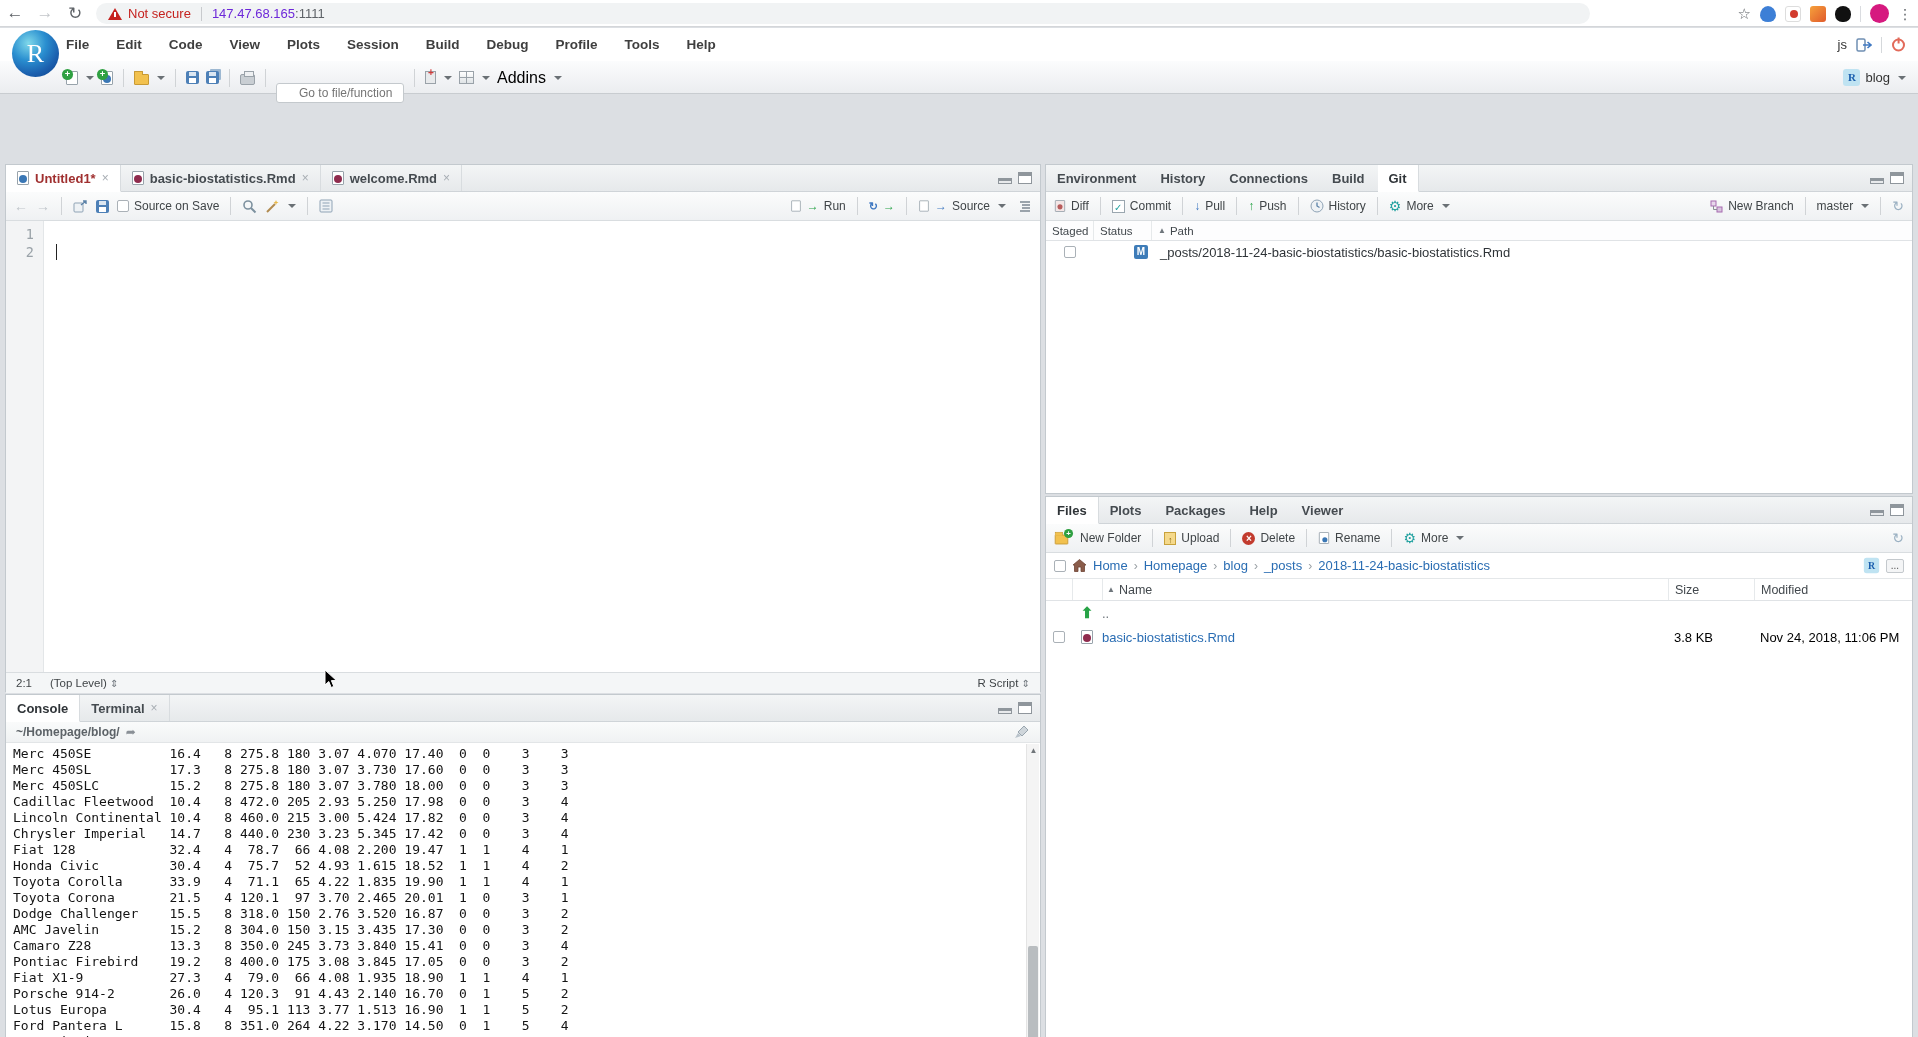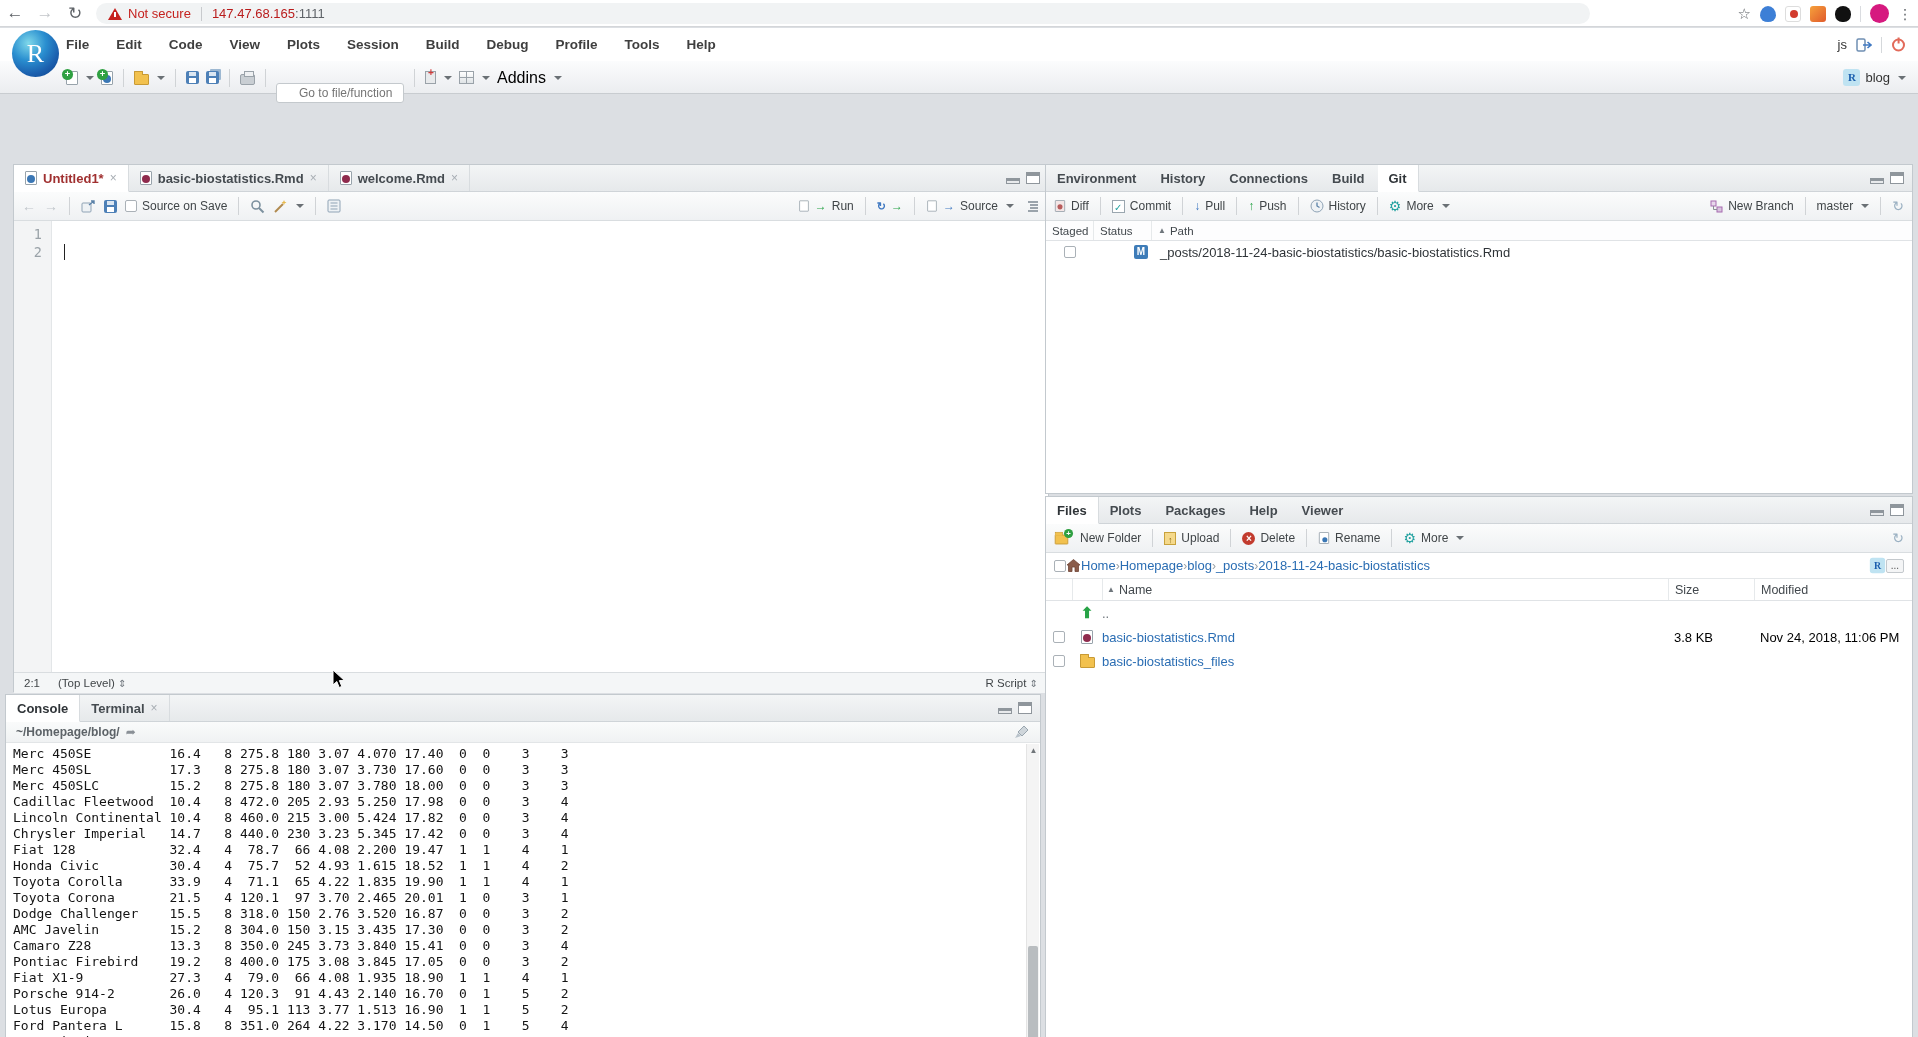--- a/index.html
+++ b/index.html
@@ -12,21 +12,21 @@
                  background:#fff; border-bottom:1px solid #d4d6d9; display:flex; align-items:center; }
   .nav-glyph { font-size:17px; color:#5f6368; width:30px; text-align:center; cursor:pointer; }
   .nav-glyph.disabled { color:#c3c6ca; }
   #omnibox { position:absolute; left:96px; top:3px; width:1494px; height:21px; background:#f1f3f4;
              border-radius:11px; display:flex; align-items:center; padding:0 12px; font-size:13px; }
   .warn-tri { width:0; height:0; border-left:7px solid transparent; border-right:7px solid transparent;
               border-bottom:12px solid #c5221f; position:relative; margin-right:6px; }
   .warn-tri::after { content:""; position:absolute; left:-1px; top:4px; width:2px; height:5px; background:#fff; }
   .notsecure { color:#c5221f; margin-right:10px; }
   .omni-div { width:1px; height:14px; background:#c8cacd; margin-right:10px; }
-  .url-host { color:#b91c1c; }
+  .url-host { color:#6d28d9; }
   .url-port { color:#5f6368; }
   #chrome-right { position:absolute; right:6px; top:0; height:27px; display:flex; align-items:center; gap:9px; }
   .ext-ic { width:16px; height:16px; border-radius:3px; display:inline-block; }
   .chrome-star { color:#5f6368; font-size:15px; }
   .chrome-sep { width:1px; height:16px; background:#dadce0; }
   #avatar { width:19px; height:19px; border-radius:50%; background:#d6197f; }
   .kebab { color:#5f6368; font-size:14px; letter-spacing:0; width:14px; text-align:center; }
 
   
   #app { position:absolute; left:0; top:28px; width:1918px; height:1009px; background:#dcdfe3; }
@@ -83,21 +83,21 @@
   .pane { position:absolute; background:#fff; border:1px solid #c3c9ce; }
   .tabstrip { height:27px; background:linear-gradient(#f3f5f6,#e6e9eb); border-bottom:1px solid #cfd4d8;
               display:flex; align-items:stretch; font-size:13px; font-weight:bold; color:#454b50; }
   .tab { padding:0 11px; display:flex; align-items:center; gap:6px; border-right:1px solid #d8dcdf; cursor:pointer; }
   .tab.active { background:#fff; border-bottom:1px solid #fff; margin-bottom:-1px; color:#2f3438; }
   .tab .x { color:#a7adb3; font-weight:normal; font-size:12px; }
   .ptoolbar { height:29px; background:linear-gradient(#fbfcfc,#eff1f3); border-bottom:1px solid #d9dde0;
               display:flex; align-items:center; font-size:12px; color:#404548; padding:0 8px; gap:8px; }
   .tbtn { display:flex; align-items:center; gap:5px; cursor:pointer; }
 
-  #source-pane { left:13px; top:70px; width:1036px; height:528px; }
+  #source-pane { left:5px; top:70px; width:1036px; height:528px; }
   #console-pane { left:5px; top:600px; width:1036px; height:406px; }
   #git-pane { left:1045px; top:70px; width:868px; height:330px; }
   #files-pane { left:1045px; top:402px; width:868px; height:604px; }
   
   #workspace { position:absolute; left:0; top:66px; width:1918px; height:943px; }
   #workspace .pane { }
 
   
   #editor { display:flex; height:451px; font-size:13.5px; }
   #gutter { width:38px; background:#f3f4f5; border-right:1px solid #e3e6e8; color:#9aa2a8;
@@ -120,21 +120,21 @@
   .grid-head { height:20px; border-bottom:1px solid #e0e3e6; display:flex; font-size:11.5px; color:#42484d;
                align-items:center; background:#fdfdfe; }
   .gh-cell { border-right:1px solid #e6e9eb; height:100%; display:flex; align-items:center; padding:0 6px; }
   .sort-asc { font-size:8px; color:#6f767c; margin-right:4px; }
   .git-row { height:22px; display:flex; align-items:center; font-size:13px; color:#2f3438; }
   .m-badge { width:14px; height:14px; background:#3e7cb8; color:#fff; font-size:10px; font-weight:bold;
              text-align:center; line-height:14px; border-radius:2px; }
 
   
   #breadcrumb-row { height:26px; border-bottom:1px solid #e4e7e9; display:flex; align-items:center;
-                    padding:0 8px; font-size:13px; }
+                    padding:0 8px; gap:6px; font-size:13px; }
   a.link, .link { color:#2a6db3; text-decoration:none; cursor:pointer; }
   .bc-sep { color:#9aa0a5; font-size:12px; }
   .files-head { height:22px; border-bottom:1px solid #e0e3e6; display:flex; align-items:center; font-size:12.5px; color:#42484d; }
   .file-row { height:24px; display:flex; align-items:center; font-size:13px; }
   .fcol-cb { width:26px; display:flex; justify-content:center; }
   .fcol-ic { width:30px; display:flex; justify-content:center; }
   .fcol-name { width:566px; }
   .fcol-size { width:86px; padding-left:6px; }
   .fcol-mod { flex:1; padding-left:6px; }
   .hdr-border { border-left:1px solid #e6e9eb; height:100%; display:flex; align-items:center; }
@@ -611,27 +611,16 @@
           </span>
         <span class="fcol-ic">
             <span class="i-page">
               <span class="dot dot-maroon"></span>
             </span>
           </span>
         <span class="fcol-name"><span class="link">basic-biostatistics.Rmd</span></span>
         <span class="fcol-size">3.8 KB</span>
         <span class="fcol-mod">Nov 24, 2018, 11:06 PM</span>
       </div>
-      <div class="file-row">
-        <span class="fcol-cb">
-            <span class="checkbox"></span>
-          </span>
-        <span class="fcol-ic">
-            <span class="i-folder"></span>
-          </span>
-        <span class="fcol-name"><span class="link">basic-biostatistics_files</span></span>
-        <span class="fcol-size"></span>
-        <span class="fcol-mod"></span>
-      </div>
     </div>
 
   </div>
 </div>
 
 </body></html>

